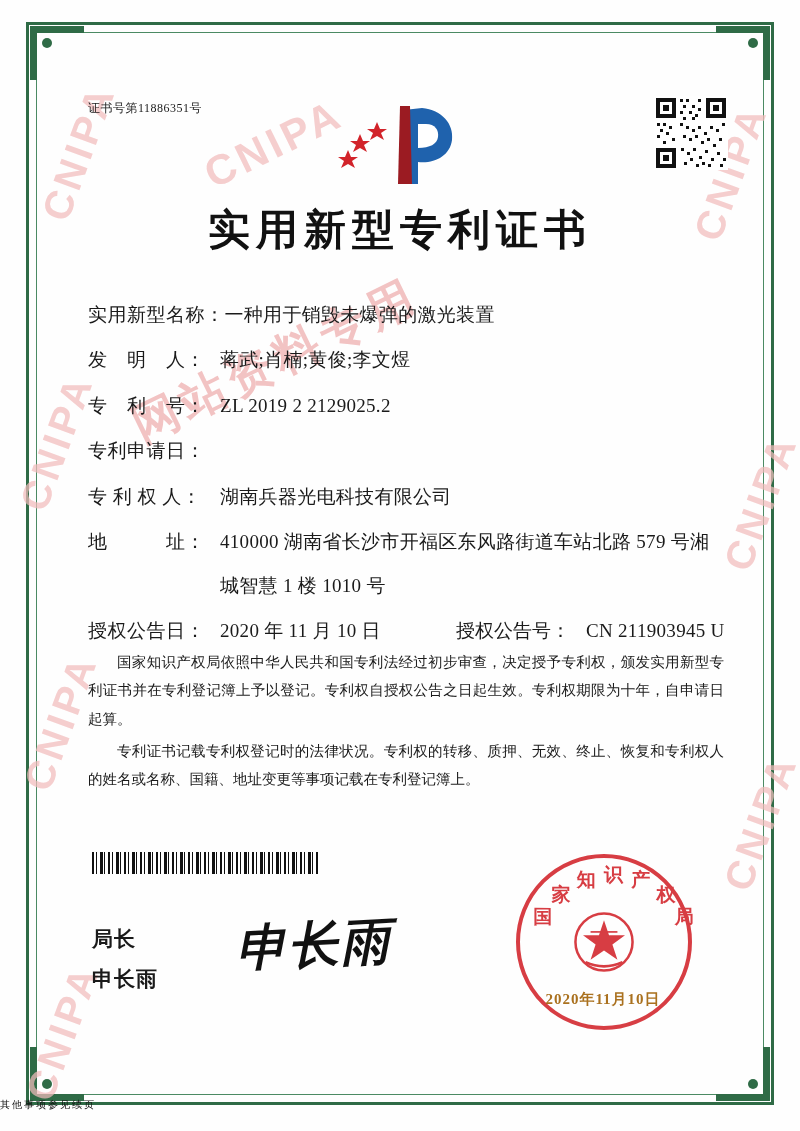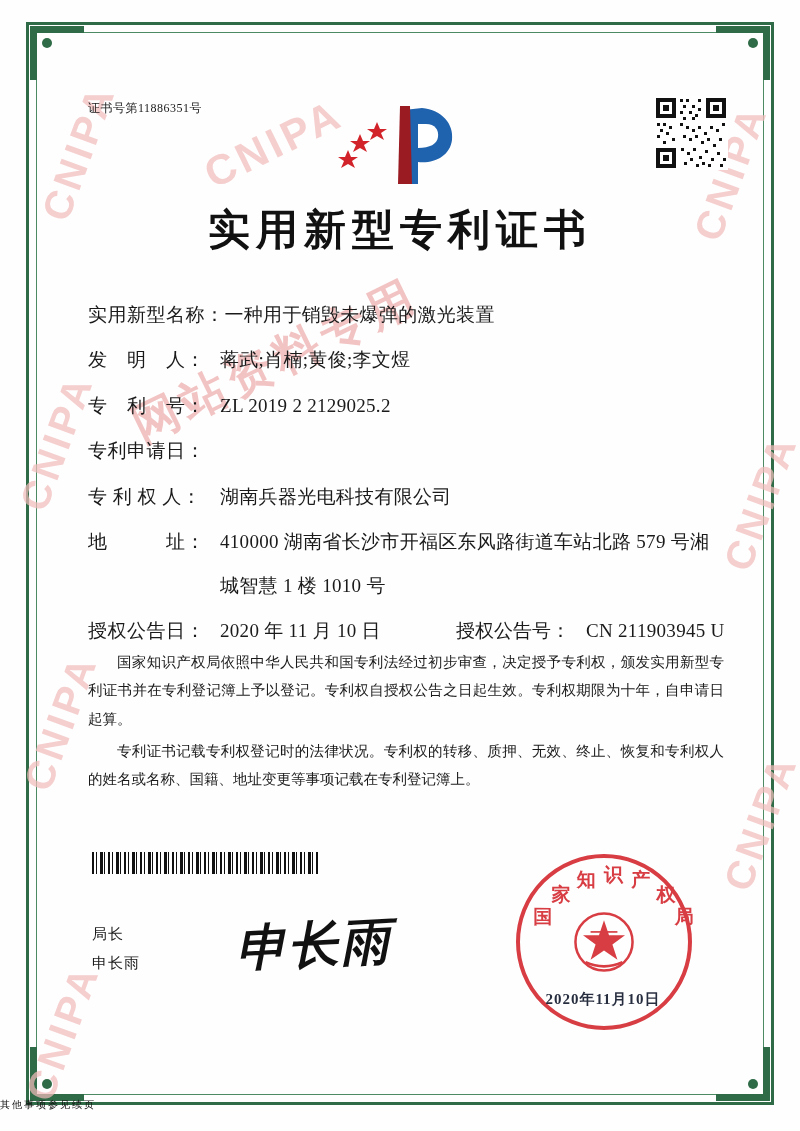--- a/index.html
+++ b/index.html
@@ -160,23 +160,24 @@
       to right,
       #111 0 2px, #fff 2px 4px, #111 4px 5px, #fff 5px 8px,
       #111 8px 11px, #fff 11px 12px, #111 12px 13px, #fff 13px 16px
     );
   }
 
   
   .sig-labels {
     position: absolute;
     left: 92px; top: 920px;
-    font-size: 15px;
+    font-size: 21px;
     line-height: 1.9;
     letter-spacing: 1px;
+    font-weight: bold;
   }
   .sig-script {
     position: absolute;
     left: 236px; top: 912px;
     font-size: 50px;
     font-family: "DejaVu Serif", serif;
     font-style: italic;
     font-weight: 700;
     color: #111;
     letter-spacing: 2px;
@@ -207,21 +208,21 @@
     font-size: 19px;
     font-weight: 700;
     font-family: "Liberation Serif", serif;
     transform-origin: 0 0;
   }
   .seal-date {
     position: absolute;
     right: 104px; top: 990px;
     width: 186px;
     text-align: center;
-    color: #0f172a;
+    color: #a16207;
     font-size: 15px;
     font-weight: 700;
     letter-spacing: 1px;
     opacity: .9;
   }
 
   
   .page-num {
     position: absolute;
     left: 0; right: 0; top: 1046px;

